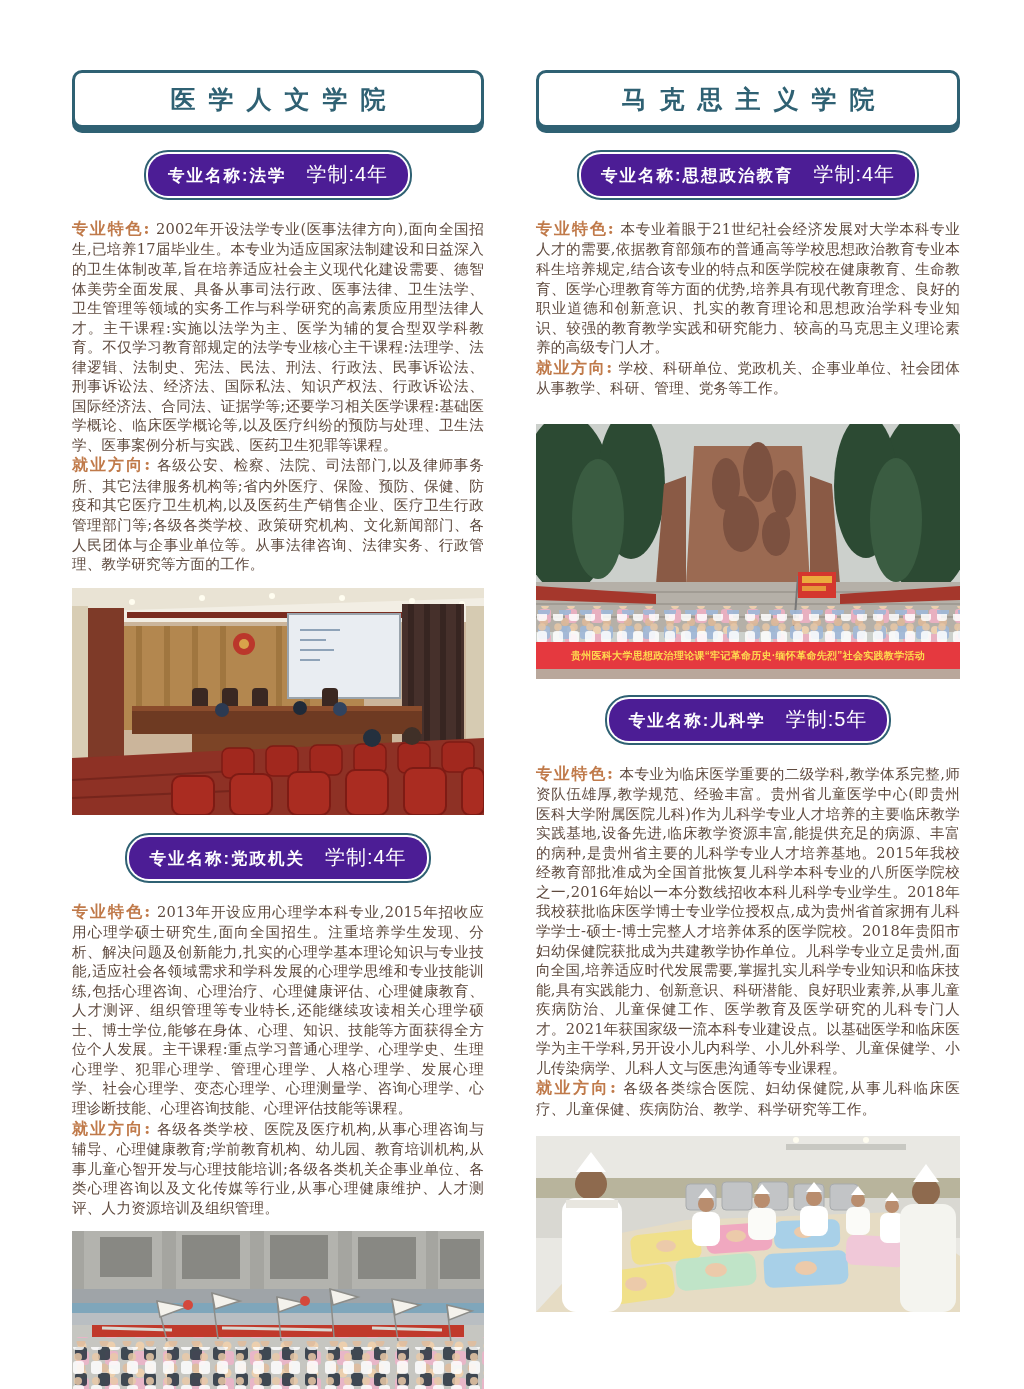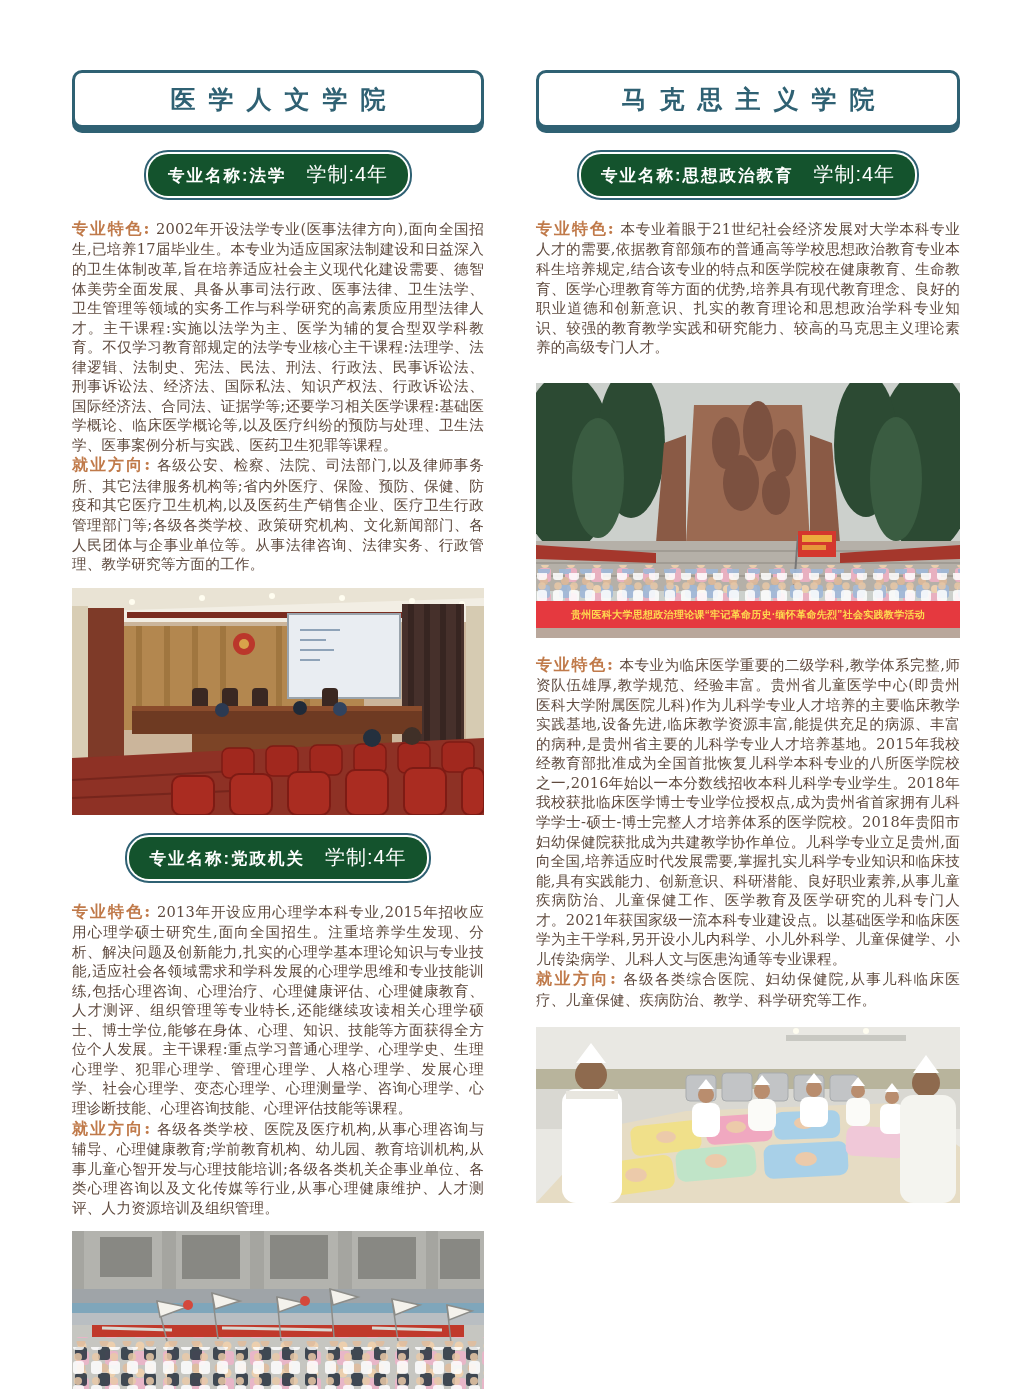--- a/index.html
+++ b/index.html
@@ -10,21 +10,21 @@
   .col-left{width:412px;}
   .col-right{width:424px;}
 
   .college-header{border:3px solid #2f6173;border-radius:10px;background:#fff;
         box-shadow:0 5px 0 #2f6173;padding:10px 0 9px 0;margin-bottom:22px;}
   .college-title{color:#2f6173;font-family:"Liberation Sans",sans-serif;font-weight:bold;
         font-size:25px;letter-spacing:13px;text-align:center;padding-left:13px;}
 
   .major-badge{width:max-content;margin:0 auto 18px auto;border:2px solid #2f6173;
         border-radius:24px;padding:2px;background:#fff;}
-  .badge-inner{background:#14532d;border-radius:20px;color:#fff;padding:7px 20px 8px 20px;
+  .badge-inner{background:#4c1d95;border-radius:20px;color:#fff;padding:7px 20px 8px 20px;
         display:flex;align-items:baseline;gap:20px;font-family:"Liberation Sans",sans-serif;}
   .major-name{font-weight:bold;font-size:16.5px;letter-spacing:2px;}
   .major-duration{font-size:20px;letter-spacing:1px;}
 
   p.desc{margin:0;font-size:14.6px;line-height:1.34;text-align:justify;color:#5f4a3e;
         letter-spacing:0.2px;}
   .label{color:#c07a4a;font-weight:bold;font-size:16px;letter-spacing:1.5px;}
 
   .photo{position:relative;margin:14px 0 16px 0;line-height:0;border-radius:32px;}
   .photo svg{display:block;}
@@ -235,20 +235,24 @@
       <div class="badge-inner">
         <span class="major-name">专业名称:思想政治教育</span>
         <span class="major-duration">学制:4年</span>
       </div>
     </div>
 
     <p class="desc">
       <span class="label">专业特色:</span>
       <span>本专业着眼于21世纪社会经济发展对大学本科专业人才的需要,依据教育部颁布的普通高等学校思想政治教育专业本科生培养规定,结合该专业的特点和医学院校在健康教育、生命教育、医学心理教育等方面的优势,培养具有现代教育理念、良好的职业道德和创新意识、扎实的教育理论和思想政治学科专业知识、较强的教育教学实践和研究能力、较高的马克思主义理论素养的高级专门人才。</span>
     </p>
+    <p class="desc">
+      <span class="label">就业方向:</span>
+      <span>学校、科研单位、党政机关、企事业单位、社会团体从事教学、科研、管理、党务等工作。</span>
+    </p>
 
     <div class="photo mt26">
       <svg width="424" height="255" viewBox="0 0 424 255">
         <defs>
           <pattern id="mnA" width="16" height="22" patternUnits="userSpaceOnUse">
             <circle cx="6" cy="5" r="3.8" fill="#e7c7a6"></circle>
               <rect x="1" y="9" width="10" height="12" rx="3" fill="#ffffff"></rect>
           </pattern>
           <pattern id="mnB" width="21" height="24" patternUnits="userSpaceOnUse">
             <circle cx="8" cy="6" r="4" fill="#ddb999"></circle>
@@ -295,20 +299,26 @@
         <rect x="0" y="182" width="424" height="40" fill="url(#mnC)"></rect>
         <rect x="0" y="186" width="424" height="36" fill="url(#mnB)" opacity="0.9"></rect>
         <rect x="0" y="190" width="424" height="32" fill="url(#mnA)" opacity="0.85"></rect>
         <rect x="0" y="245" width="424" height="10" fill="#b9a79b"></rect>
         <rect x="0" y="218" width="424" height="27" fill="#e5393f"></rect>
       </svg>
       <div class="photo-banner">贵州医科大学思想政治理论课“牢记革命历史·缅怀革命先烈”社会实践教学活动</div>
     </div>
 
 
+    <div class="major-badge">
+      <div class="badge-inner">
+        <span class="major-name">专业名称:儿科学</span>
+        <span class="major-duration">学制:5年</span>
+      </div>
+    </div>
 
     <p class="desc">
       <span class="label">专业特色:</span>
       <span>本专业为临床医学重要的二级学科,教学体系完整,师资队伍雄厚,教学规范、经验丰富。贵州省儿童医学中心(即贵州医科大学附属医院儿科)作为儿科学专业人才培养的主要临床教学实践基地,设备先进,临床教学资源丰富,能提供充足的病源、丰富的病种,是贵州省主要的儿科学专业人才培养基地。2015年我校经教育部批准成为全国首批恢复儿科学本科专业的八所医学院校之一,2016年始以一本分数线招收本科儿科学专业学生。2018年我校获批临床医学博士专业学位授权点,成为贵州省首家拥有儿科学学士-硕士-博士完整人才培养体系的医学院校。2018年贵阳市妇幼保健院获批成为共建教学协作单位。儿科学专业立足贵州,面向全国,培养适应时代发展需要,掌握扎实儿科学专业知识和临床技能,具有实践能力、创新意识、科研潜能、良好职业素养,从事儿童疾病防治、儿童保健工作、医学教育及医学研究的儿科专门人才。2021年获国家级一流本科专业建设点。以基础医学和临床医学为主干学科,另开设小儿内科学、小儿外科学、儿童保健学、小儿传染病学、儿科人文与医患沟通等专业课程。</span>
     </p>
     <p class="desc">
       <span class="label">就业方向:</span>
       <span>各级各类综合医院、妇幼保健院,从事儿科临床医疗、儿童保健、疾病防治、教学、科学研究等工作。</span>
     </p>
 

